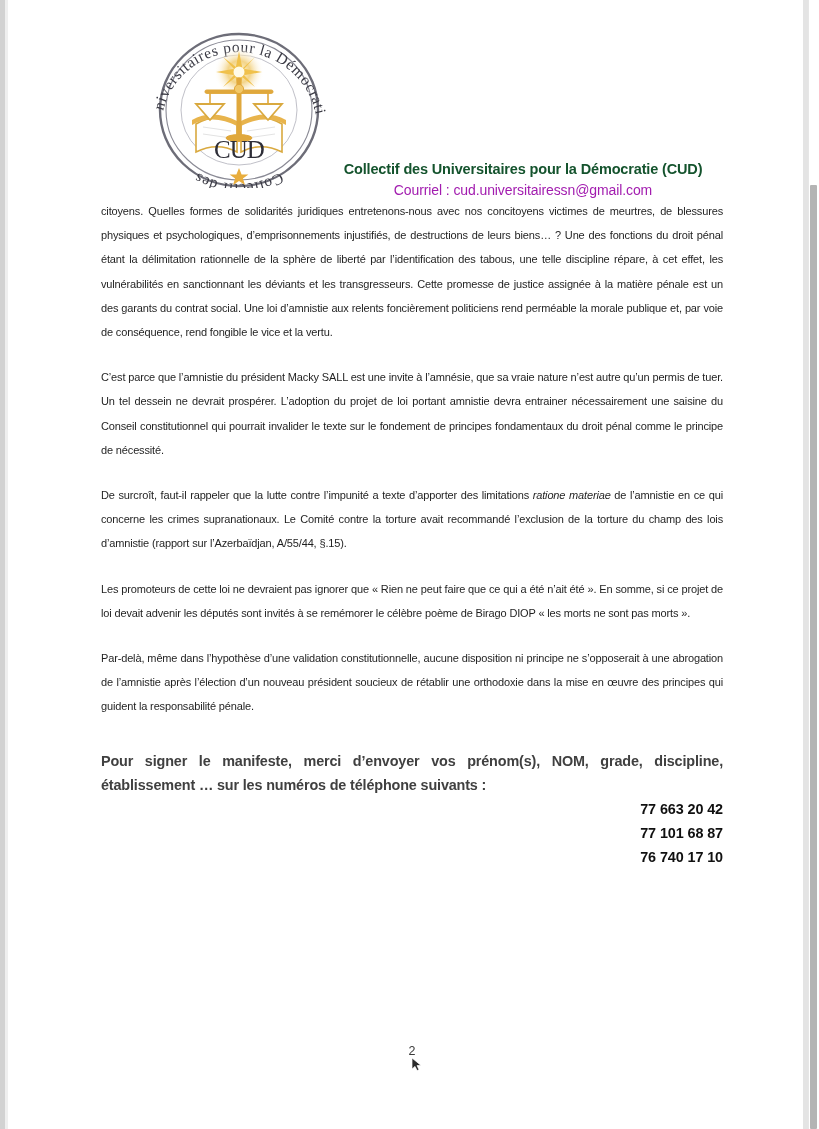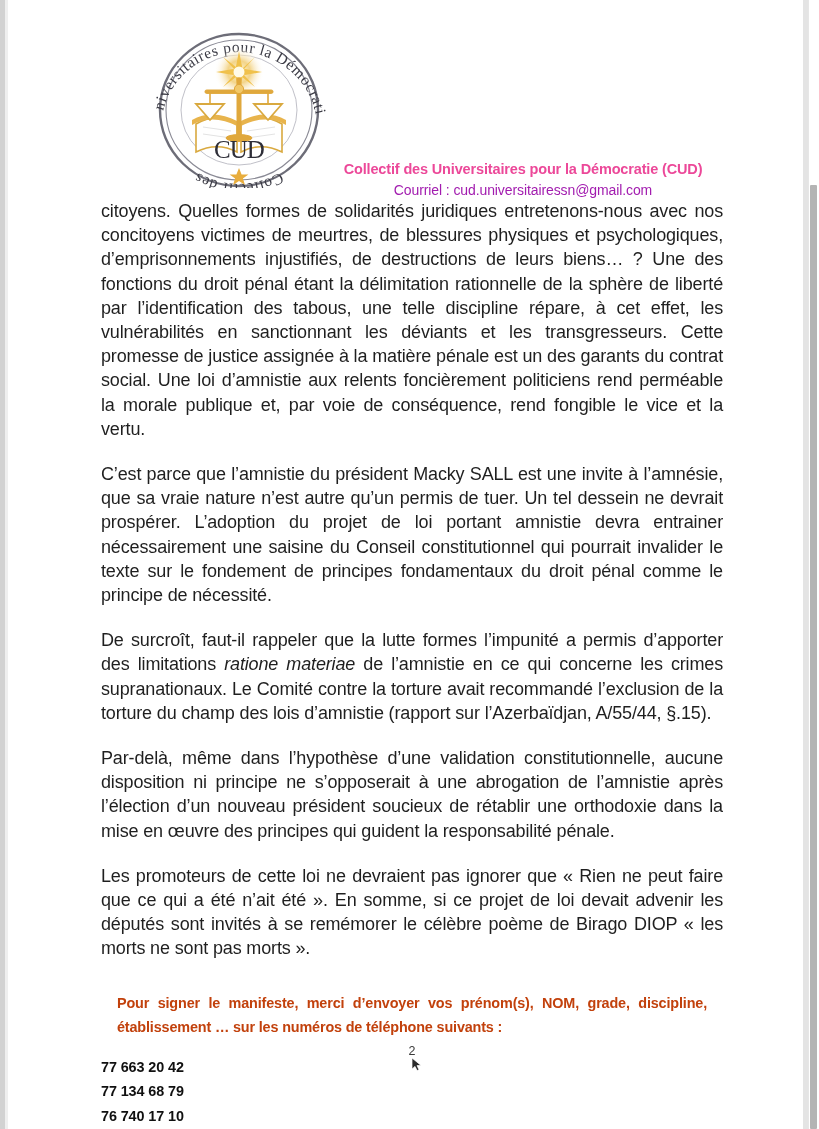--- a/index.html
+++ b/index.html
@@ -87,71 +87,71 @@
   .org-block {
     position: absolute;
     left: 300px;
     top: 160px;
     width: 430px;
     text-align: center;
   }
   .org-name {
     font-size: 14.5px;
     font-weight: bold;
-    color: #ec4899;
+    color: #14532d;
     letter-spacing: -0.15px;
     line-height: 1.35;
   }
   .org-email {
     font-size: 14px;
     color: #a21caf;
     line-height: 1.45;
     letter-spacing: -0.1px;
   }
 
   
   #body-text {
     position: absolute;
     left: 93px;
     top: 199px;
     width: 622px;
   }
   p.para {
     margin: 0 0 21px 0;
-    font-size: 18px;
+    font-size: 11px;
     line-height: 24.2px;
     color: #1f1f1f;
     text-align: justify;
     text-justify: inter-word;
     letter-spacing: -0.15px;
     hyphens: none;
   }
   p.para:last-child { margin-bottom: 0; }
 
   .italic { font-style: italic; }
 
   .closing-block {
     margin-top: 30px;
   }
   p.closing {
-    margin: 16px;
+    margin: 0;
     font-size: 14.4px;
     line-height: 24.2px;
     font-weight: bold;
-    color: #c2410c;
+    color: #404040;
     text-align: justify;
     letter-spacing: -0.15px;
   }
   p.phone {
     margin: 0;
     font-size: 14.4px;
     line-height: 24.2px;
     font-weight: bold;
     color: #101010;
-    text-align: left;
+    text-align: right;
     letter-spacing: -0.1px;
   }
 
   #page-footer {
     position: absolute;
     left: 93px;
     top: 1044px;
     width: 622px;
     text-align: center;
     font-size: 12.5px;
@@ -249,31 +249,31 @@
         <div class="org-email">Courriel : cud.universitairessn@gmail.com</div>
       </div>
     </div>
 
     <div id="body-text">
 
       <p class="para">citoyens. Quelles formes de solidarités juridiques entretenons-nous avec nos concitoyens victimes de meurtres, de blessures physiques et psychologiques, d’emprisonnements injustifiés, de destructions de leurs biens… ? Une des fonctions du droit pénal étant la délimitation rationnelle de la sphère de liberté par l’identification des tabous, une telle discipline répare, à cet effet, les vulnérabilités en sanctionnant les déviants et les transgresseurs. Cette promesse de justice assignée à la matière pénale est un des garants du contrat social. Une loi d’amnistie aux relents foncièrement politiciens rend perméable la morale publique et, par voie de conséquence, rend fongible le vice et la vertu.</p>
 
       <p class="para">C’est parce que l’amnistie du président Macky SALL est une invite à l’amnésie, que sa vraie nature n’est autre qu’un permis de tuer. Un tel dessein ne devrait prospérer. L’adoption du projet de loi portant amnistie devra entrainer nécessairement une saisine du Conseil constitutionnel qui pourrait invalider le texte sur le fondement de principes fondamentaux du droit pénal comme le principe de nécessité.</p>
 
-      <p class="para"><span>De surcroît, faut-il rappeler que la lutte formes l’impunité a permis d’apporter des limitations </span><span class="italic">ratione materiae</span><span> de l’amnistie en ce qui concerne les crimes supranationaux. Le Comité contre la torture avait recommandé l’exclusion de la torture du champ des lois d’amnistie (rapport sur l’Azerbaïdjan, A/55/44, §.15).</span></p>
-
+      <p class="para"><span>De surcroît, faut-il rappeler que la lutte contre l’impunité a texte d’apporter des limitations </span><span class="italic">ratione materiae</span><span> de l’amnistie en ce qui concerne les crimes supranationaux. Le Comité contre la torture avait recommandé l’exclusion de la torture du champ des lois d’amnistie (rapport sur l’Azerbaïdjan, A/55/44, §.15).</span></p>
+
+
+      <p class="para">Les promoteurs de cette loi ne devraient pas ignorer que « Rien ne peut faire que ce qui a été n’ait été ». En somme, si ce projet de loi devait advenir les députés sont invités à se remémorer le célèbre poème de Birago DIOP « les morts ne sont pas morts ».</p>
 
       <p class="para">Par-delà, même dans l’hypothèse d’une validation constitutionnelle, aucune disposition ni principe ne s’opposerait à une abrogation de l’amnistie après l’élection d’un nouveau président soucieux de rétablir une orthodoxie dans la mise en œuvre des principes qui guident la responsabilité pénale.</p>
-
-      <p class="para">Les promoteurs de cette loi ne devraient pas ignorer que « Rien ne peut faire que ce qui a été n’ait été ». En somme, si ce projet de loi devait advenir les députés sont invités à se remémorer le célèbre poème de Birago DIOP « les morts ne sont pas morts ».</p>
 
       <div class="closing-block">
         <p class="closing">Pour signer le manifeste, merci d’envoyer vos prénom(s), NOM, grade, discipline, établissement … sur les numéros de téléphone suivants :</p>
         <p class="phone">77 663 20 42</p>
-        <p class="phone">77 134 68 79</p>
+        <p class="phone">77 101 68 87</p>
         <p class="phone">76 740 17 10</p>
       </div>
     </div>
 
     <div id="page-footer">2</div>
 
     <svg id="cursor" viewBox="0 0 11 13" xmlns="http://www.w3.org/2000/svg" aria-hidden="true">
       <polygon points="0,0 0,11 3,8.4 5.1,12.6 7,11.7 5,7.6 9,7.4" fill="#2a2a2a" stroke="#ffffff" stroke-width="0.7"></polygon>
     </svg>
   </div>

